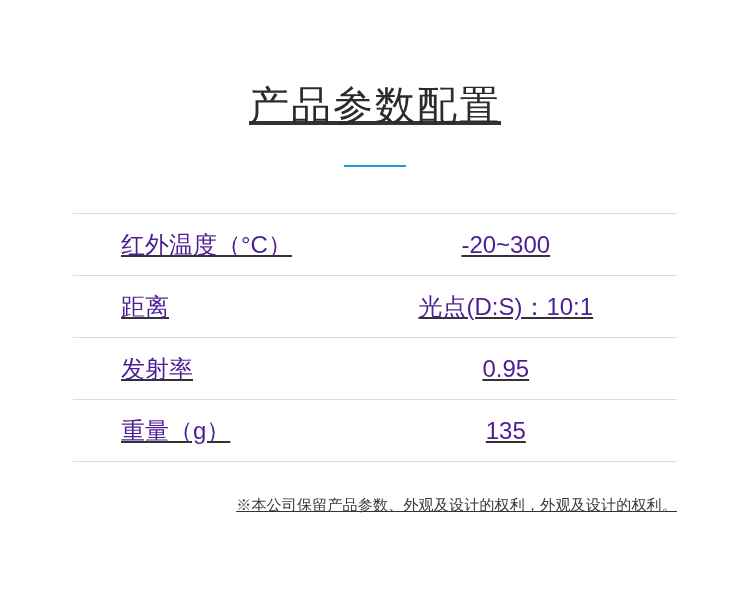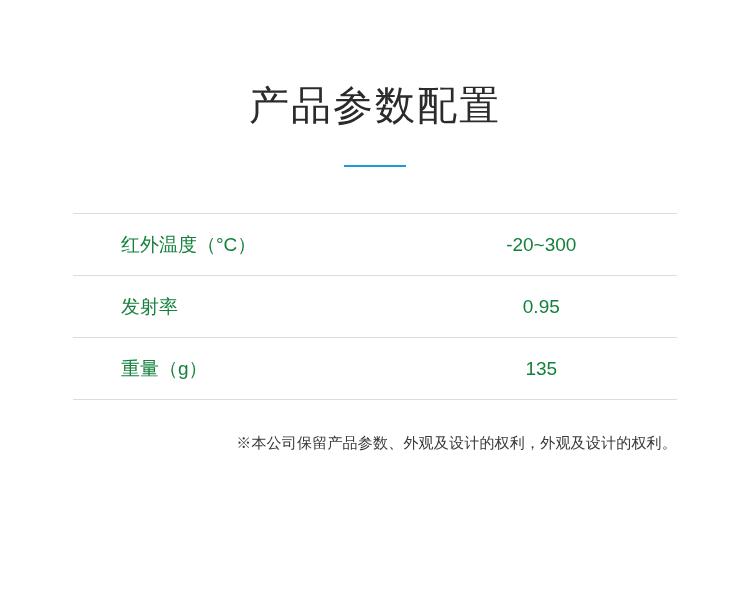--- a/index.html
+++ b/index.html
@@ -12,20 +12,21 @@
     background: #ffffff;
     font-family: "Liberation Sans", sans-serif;
     color: #333333;
     overflow: hidden;
   }
   .page {
     position: relative;
     width: 750px;
     height: 614px;
     box-sizing: border-box;
+    text-decoration: underline;
   }
   .title {
     text-align: center;
     font-size: 40px;
     line-height: 1;
     letter-spacing: 2px;
     color: #2b2b2b;
     font-weight: 400;
     padding-top: 85px;
   }
@@ -42,22 +43,22 @@
   }
   .spec-table tr {
     border-bottom: 1px solid #dcdcdc;
   }
   .spec-table tr:first-child {
     border-top: 1px solid #dcdcdc;
   }
   .spec-table td {
     padding: 0;
     height: 61px;
-    font-size: 19px;
-    color: #15803d;
+    font-size: 24px;
+    color: #4c1d95;
     font-weight: 400;
   }
   .spec-label {
     text-align: left;
     padding-left: 48px !important;
   }
   .spec-value {
     text-align: center;
     padding-right: 42px !important;
   }
@@ -80,20 +81,24 @@
 
   <div class="title-underline"></div>
 
   <table class="spec-table">
     <tbody>
       <tr>
         <td class="spec-label">红外温度（°C）</td>
         <td class="spec-value">-20~300</td>
       </tr>
       <tr>
+        <td class="spec-label">距离</td>
+        <td class="spec-value">光点(D:S)：10:1</td>
+      </tr>
+      <tr>
         <td class="spec-label">发射率</td>
         <td class="spec-value">0.95</td>
       </tr>
       <tr>
         <td class="spec-label">重量（g）</td>
         <td class="spec-value">135</td>
       </tr>
     </tbody>
   </table>
 

